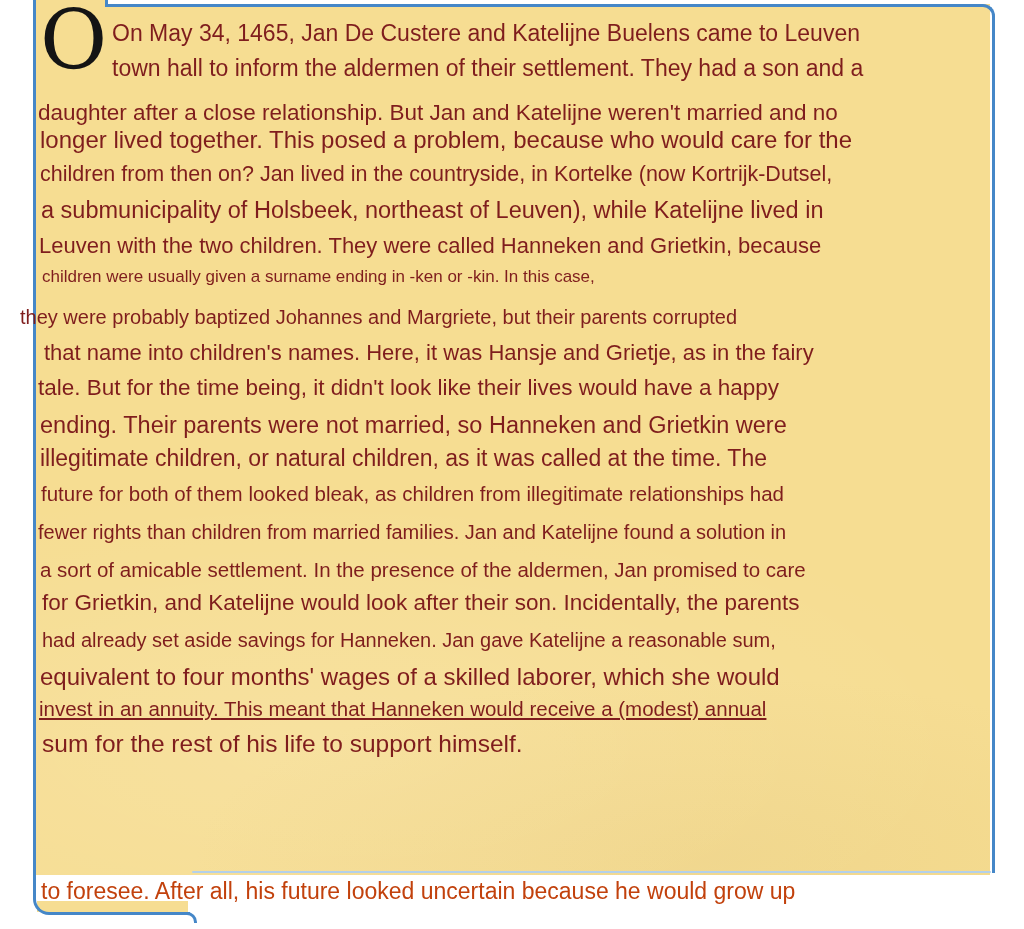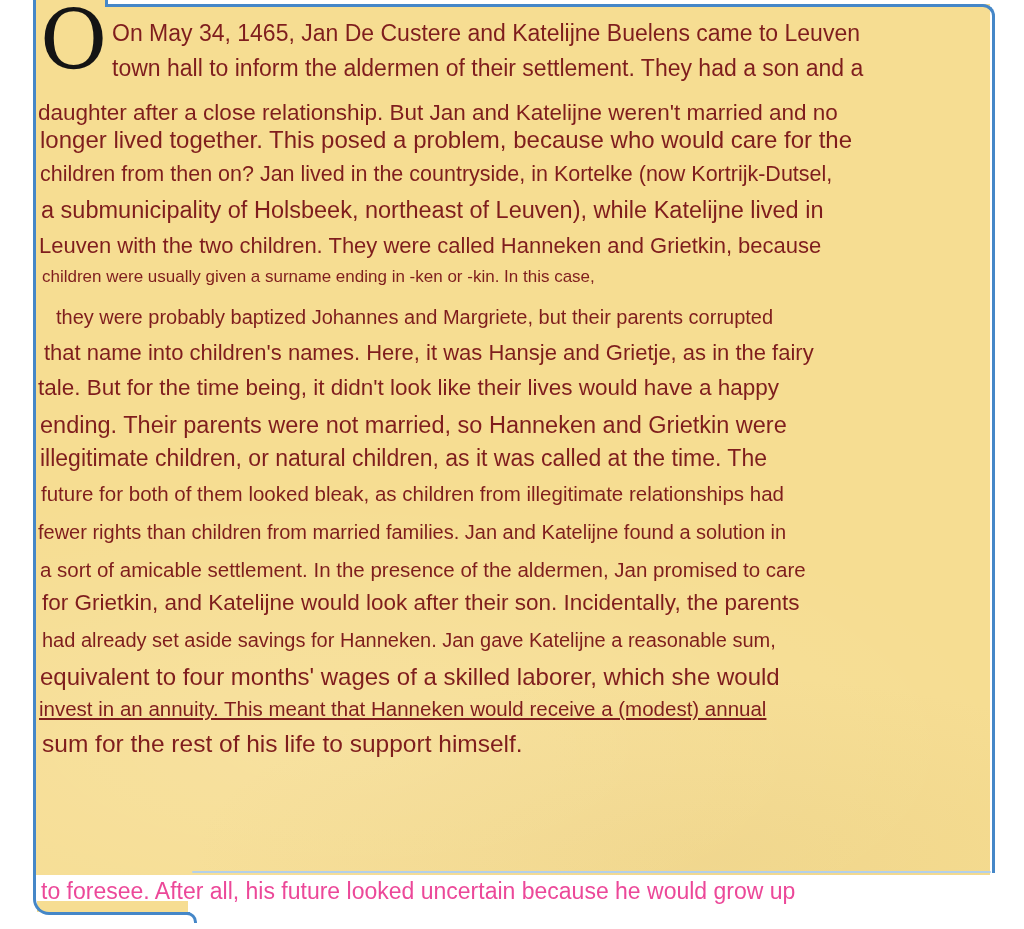--- a/index.html
+++ b/index.html
@@ -55,21 +55,21 @@
   }
   .tl{
     position:absolute;
     color:#7f1d1d;
     line-height:1;
     white-space:nowrap;
     z-index:2;
   }
   .footer-line{
     position:absolute;left:41px;top:879px;
-    font-size:23px;line-height:1.1;color:#ec4899;
+    font-size:23px;line-height:1.1;color:#c2410c;
     white-space:nowrap;z-index:2;
   }
 </style>
 </head>
 <body>
 
 <div class="stage">
 
   <div class="hl-main"></div>
   <div class="hl-tail"></div>
@@ -84,21 +84,21 @@
   <div class="drop-cap">O</div>
 
   <div class="tl" style="left:112px;top:22px;font-size:23px;">On May 34, 1465, Jan De Custere and Katelijne Buelens came to Leuven</div>
   <div class="tl" style="left:112px;top:57px;font-size:23px;">town hall to inform the aldermen of their settlement. They had a son and a</div>
   <div class="tl" style="left:38px;top:102px;font-size:22.5px;">daughter after a close relationship. But Jan and Katelijne weren't married and no</div>
   <div class="tl" style="left:40px;top:128px;font-size:24px;">longer lived together. This posed a problem, because who would care for the</div>
   <div class="tl" style="left:40px;top:164px;font-size:21.5px;">children from then on? Jan lived in the countryside, in Kortelke (now Kortrijk-Dutsel,</div>
   <div class="tl" style="left:39px;top:235px;font-size:22px;">Leuven with the two children. They were called Hanneken and Grietkin, because</div>
   <div class="tl" style="left:41px;top:199px;font-size:23.5px;">a submunicipality of Holsbeek, northeast of Leuven), while Katelijne lived in</div>
   <div class="tl" style="left:42px;top:268px;font-size:17px;">children were usually given a surname ending in -ken or -kin. In this case,</div>
-  <div class="tl" style="left:56px;top:307px;font-size:20px;">they were probably baptized Johannes and Margriete, but their parents corrupted</div>
+  <div class="tl" style="left:20px;top:307px;font-size:20px;">they were probably baptized Johannes and Margriete, but their parents corrupted</div>
   <div class="tl" style="left:44px;top:342px;font-size:22px;">that name into children's names. Here, it was Hansje and Grietje, as in the fairy</div>
   <div class="tl" style="left:38px;top:377px;font-size:22.5px;">tale. But for the time being, it didn't look like their lives would have a happy</div>
   <div class="tl" style="left:40px;top:414px;font-size:23.5px;">ending. Their parents were not married, so Hanneken and Grietkin were</div>
   <div class="tl" style="left:40px;top:447px;font-size:23px;">illegitimate children, or natural children, as it was called at the time. The</div>
   <div class="tl" style="left:41px;top:484px;font-size:20.5px;">future for both of them looked bleak, as children from illegitimate relationships had</div>
   <div class="tl" style="left:40px;top:560px;font-size:20.5px;">a sort of amicable settlement. In the presence of the aldermen, Jan promised to care</div>
   <div class="tl" style="left:38px;top:522px;font-size:20px;">fewer rights than children from married families. Jan and Katelijne found a solution in</div>
   <div class="tl" style="left:42px;top:592px;font-size:22.5px;">for Grietkin, and Katelijne would look after their son. Incidentally, the parents</div>
   <div class="tl" style="left:42px;top:630px;font-size:20px;">had already set aside savings for Hanneken. Jan gave Katelijne a reasonable sum,</div>
   <div class="tl" style="left:40px;top:665px;font-size:24px;">equivalent to four months' wages of a skilled laborer, which she would</div>

